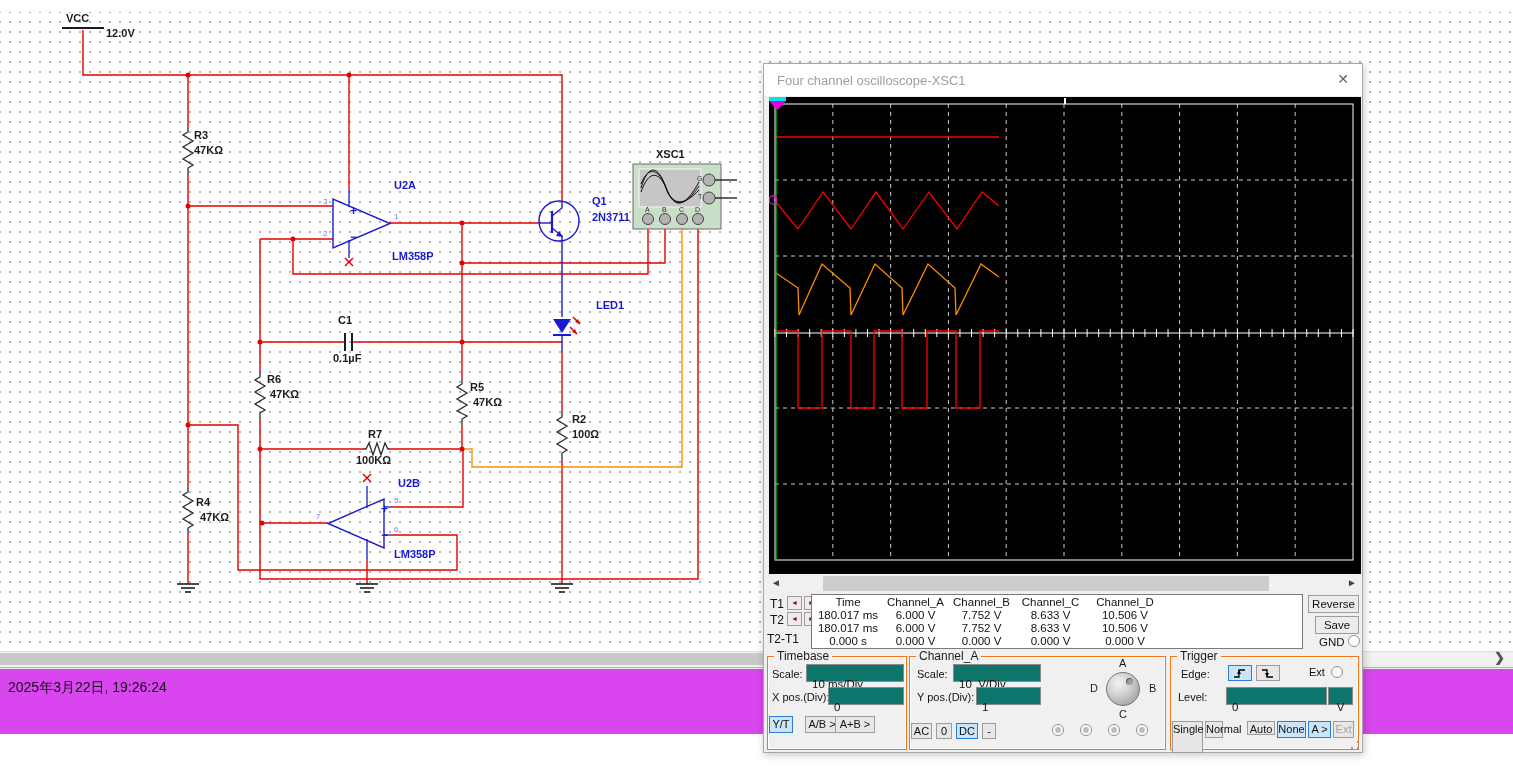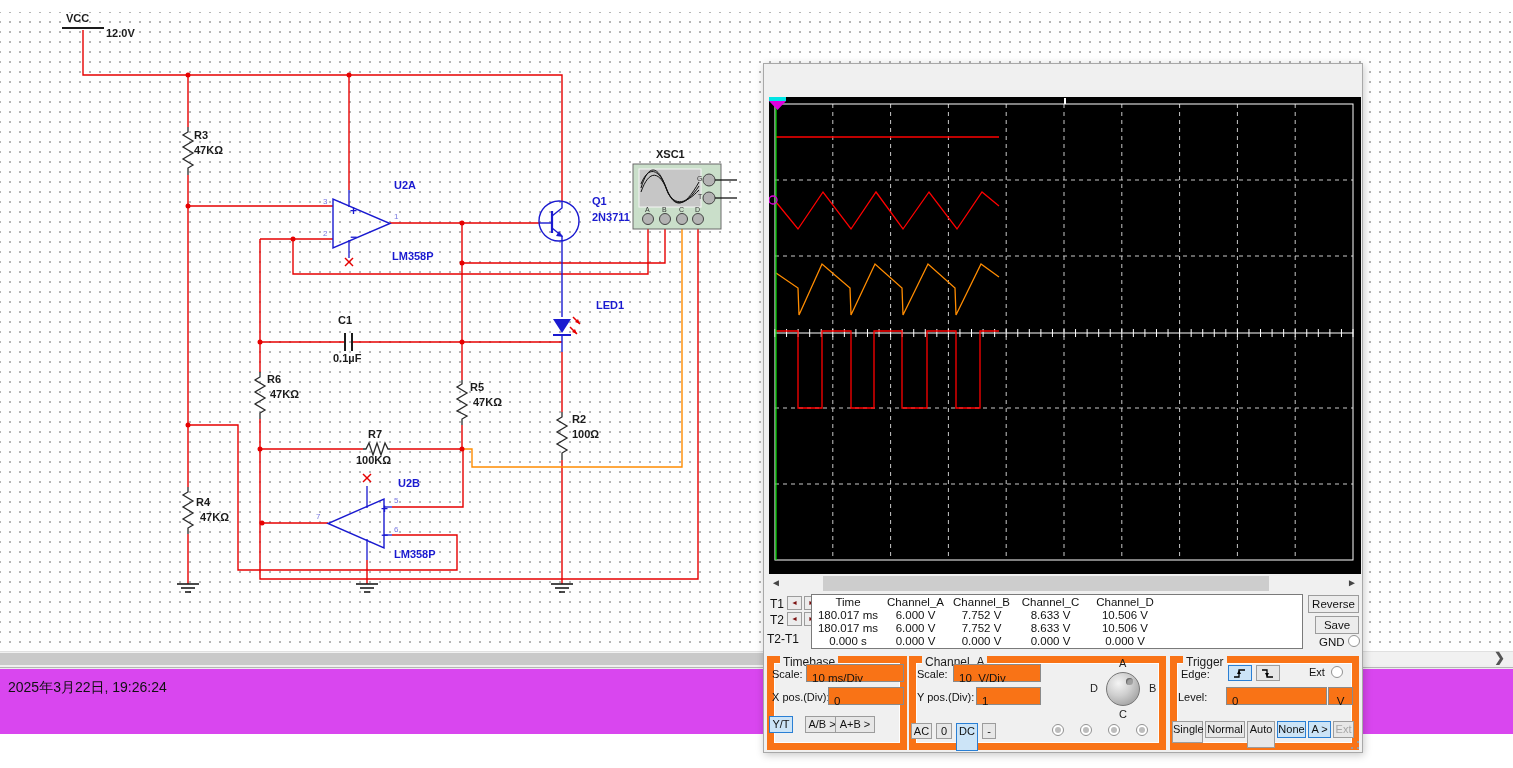--- a/index.html
+++ b/index.html
@@ -57,26 +57,26 @@
   #mtable div { text-align:center; line-height:13px; white-space:nowrap; }
   .sidebtn { position:absolute; background:#ececec; border:1px solid #9c9c9c; font-size:11.5px;
              color:#111; text-align:center; line-height:16px; }
   .gndlbl { position:absolute; font-size:11.5px; color:#111; }
   .radio { position:absolute; width:12px; height:12px; border-radius:50%; background:#fff;
            border:1px solid #919191; }
   .radio .dot { position:absolute; left:2px; top:2px; width:6px; height:6px; border-radius:50%;
                 background:#bdbdbd; }
 
   
-  .group { position:absolute; border:7px solid #f97316; box-shadow:inset 0 0 0 1px #fdfdfd; }
+  .group { position:absolute; border:1px solid #f97316; box-shadow:inset 0 0 0 1px #fdfdfd; }
   .group .legend { position:absolute; top:-8px; left:6px; background:#f0f0f0; padding:0 3px;
                    font-size:12px; color:#1c1c1c; }
   .flabel { position:absolute; font-size:11px; color:#111; white-space:nowrap; }
-  .field { position:absolute; background:#f97316; border:1px solid #8a8a8a; font-size:11.5px; color:#111;
-           padding:7px 0 0 5px; white-space:pre; }
+  .field { position:absolute; background:#0f766e; border:1px solid #8a8a8a; font-size:11.5px; color:#111;
+           padding:13px 0 0 5px; white-space:pre; }
   .cbtn { position:absolute; background:#e7e7e7; border:1px solid #9c9c9c; font-size:11px; color:#111;
           text-align:center; line-height:15px; }
   .cbtn.active { background:#cce4f7; border:1px solid #2a7fd4; }
   .cbtn.disabled { color:#a6a6a6; }
   #knob { position:absolute; left:342px; top:608px; width:34px; height:34px; border-radius:50%;
           border:1px solid #777;
           background:radial-gradient(circle at 36% 32%, #f4f4f4 0%, #cfcfcf 42%, #8d8d8d 100%); }
   #knob:after { content:""; position:absolute; left:19px; top:5px; width:7px; height:7px;
                 border-radius:50%; background:#9f9f9f; box-shadow:inset 1px 1px 1px #666; }
   .knoblbl { position:absolute; font-size:11px; color:#1c1c1c; }
@@ -283,20 +283,24 @@
     <div class="tab">
       <span>sign1</span>
     </div>
   </div>
 
   <div id="statusbar">
     <div class="date">2025年3月22日, 19:26:24</div>
   </div>
 
   <div id="scope">
+    <div class="titlebar">
+      <span class="ttl">Four channel oscilloscope-XSC1</span>
+      <span class="close">✕</span>
+    </div>
 
     <div id="screen">
       <svg id="scrsvg" width="592" height="477">
         <rect x="0" y="0" width="592" height="477" fill="#000"></rect>
         <g id="gridlines" stroke="#c8c8c8" stroke-width="1" stroke-dasharray="4,4">
           <line x1="63.8" y1="7" x2="63.8" y2="463"></line>
             <line x1="121.6" y1="7" x2="121.6" y2="463"></line>
           <line x1="179.4" y1="7" x2="179.4" y2="463"></line>
             <line x1="237.2" y1="7" x2="237.2" y2="463"></line>
           <line x1="295" y1="7" x2="295" y2="463"></line>
@@ -439,21 +443,21 @@
 
     <div class="group" style="left:145px;top:592px;width:257px;height:94px">
       <span class="legend">Channel_A</span>
     </div>
     <div class="flabel" style="left:153px;top:604px">Scale:</div>
     <div class="field" style="left:189px;top:600px;width:88px;height:18px">10  V/Div</div>
     <div class="flabel" style="left:153px;top:627px">Y pos.(Div):</div>
     <div class="field" style="left:212px;top:623px;width:65px;height:18px">1</div>
     <div class="cbtn" style="left:147px;top:659px;width:21px;height:16px">AC</div>
     <div class="cbtn" style="left:172px;top:659px;width:16px;height:16px">0</div>
-    <div class="cbtn active" style="left:192px;top:659px;width:22px;height:28px">DC</div>
+    <div class="cbtn active" style="left:192px;top:659px;width:22px;height:16px">DC</div>
     <div class="cbtn" style="left:218px;top:659px;width:14px;height:16px">-</div>
     <div id="knob"></div>
     <div class="knoblbl" style="left:355px;top:593px">A</div>
     <div class="knoblbl" style="left:385px;top:618px">B</div>
     <div class="knoblbl" style="left:355px;top:644px">C</div>
     <div class="knoblbl" style="left:326px;top:618px">D</div>
     <div class="radio" style="left:288px;top:660px">
         <div class="dot"></div>
       </div>
     <div class="radio" style="left:316px;top:660px">
@@ -480,23 +484,23 @@
       <svg width="14" height="11" style="margin-top:2px">
         <polyline points="1,2 6,2 6,9 12,9" fill="none" stroke="#000" stroke-width="1.3"></polyline>
         <polygon points="6,9 4,5 8,5" fill="#000"></polygon>
       </svg>
     </div>
     <div class="flabel" style="left:545px;top:602px">Ext</div>
     <div class="radio" style="left:567px;top:602px"></div>
     <div class="flabel" style="left:414px;top:627px">Level:</div>
     <div class="field" style="left:462px;top:623px;width:101px;height:18px">0</div>
     <div class="field" style="left:564px;top:623px;width:25px;height:18px;text-align:center;padding-left:0">V</div>
-    <div class="cbtn" style="left:408px;top:657px;width:31px;height:22px">Single</div>
-    <div class="cbtn" style="left:441px;top:657px;width:40px;height:17px">Normal</div>
-    <div class="cbtn" style="left:483px;top:657px;width:28px;height:27px">Auto</div>
+    <div class="cbtn" style="left:408px;top:657px;width:31px;height:32px">Single</div>
+    <div class="cbtn" style="left:441px;top:657px;width:18px;height:17px">Normal</div>
+    <div class="cbtn" style="left:483px;top:657px;width:28px;height:14px">Auto</div>
     <div class="cbtn active" style="left:513px;top:657px;width:29px;height:17px">None</div>
     <div class="cbtn active" style="left:544px;top:657px;width:23px;height:17px">A &gt;</div>
     <div class="cbtn disabled" style="left:569px;top:657px;width:21px;height:17px">Ext</div>
 
     <div class="grip"></div>
   </div>
 
 </div>
 
 </body></html>

